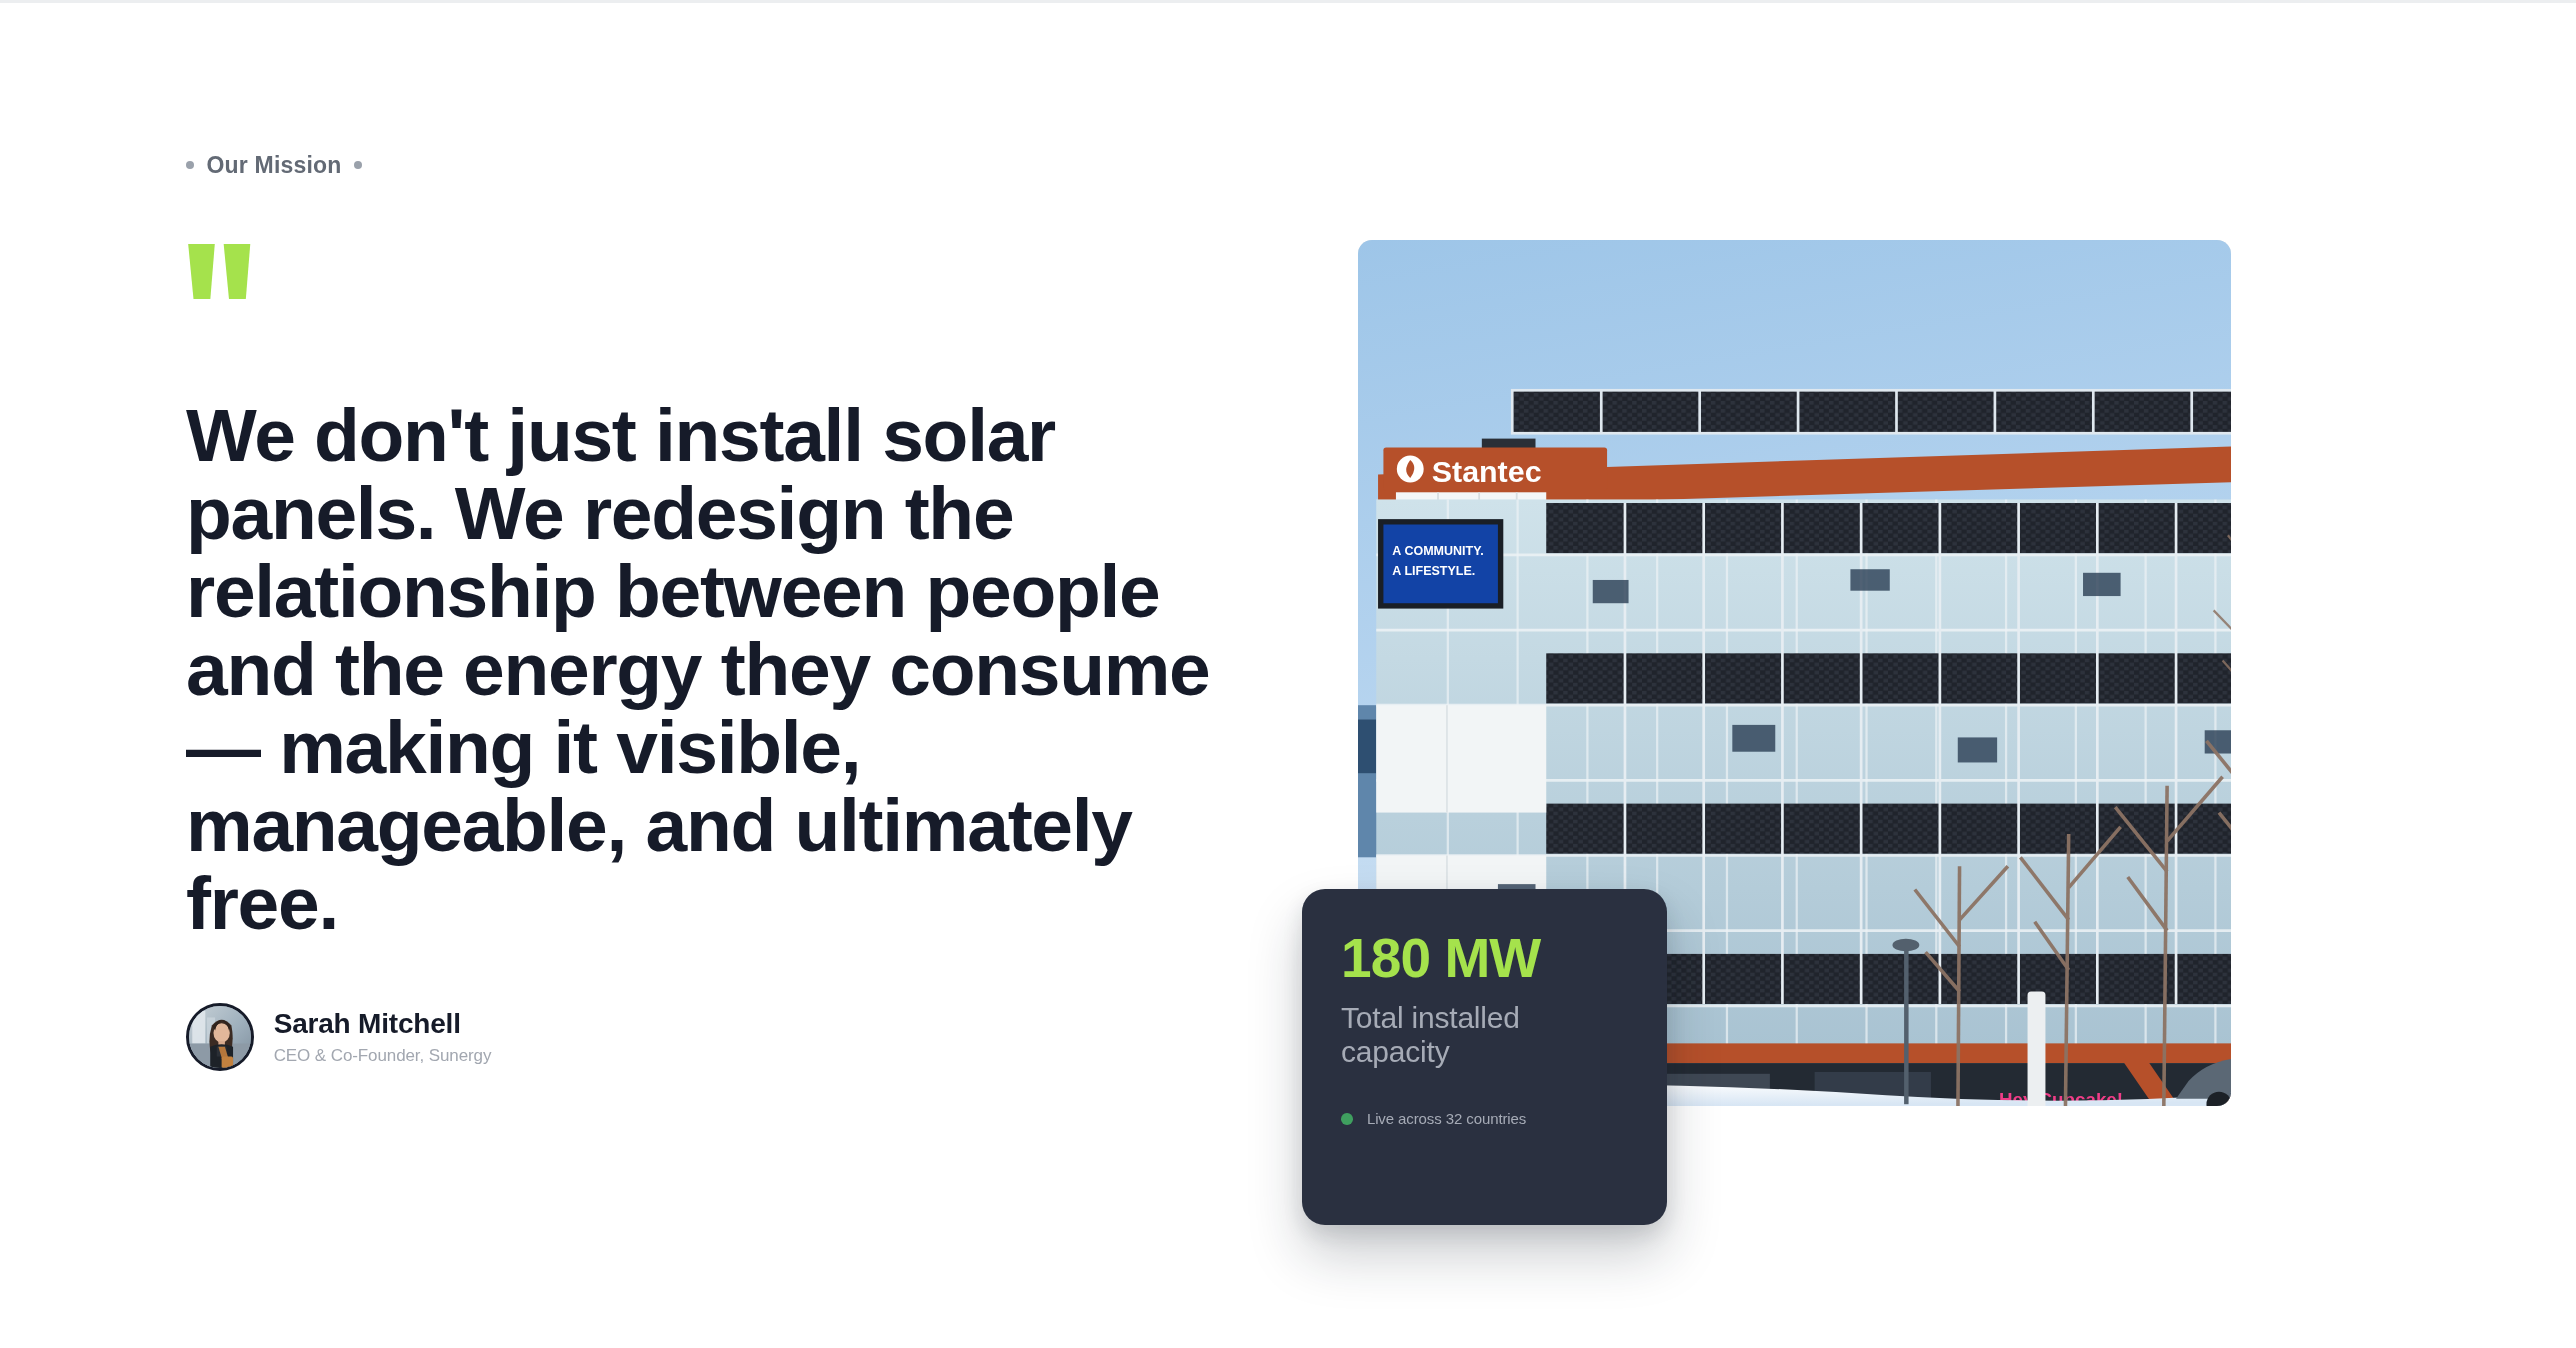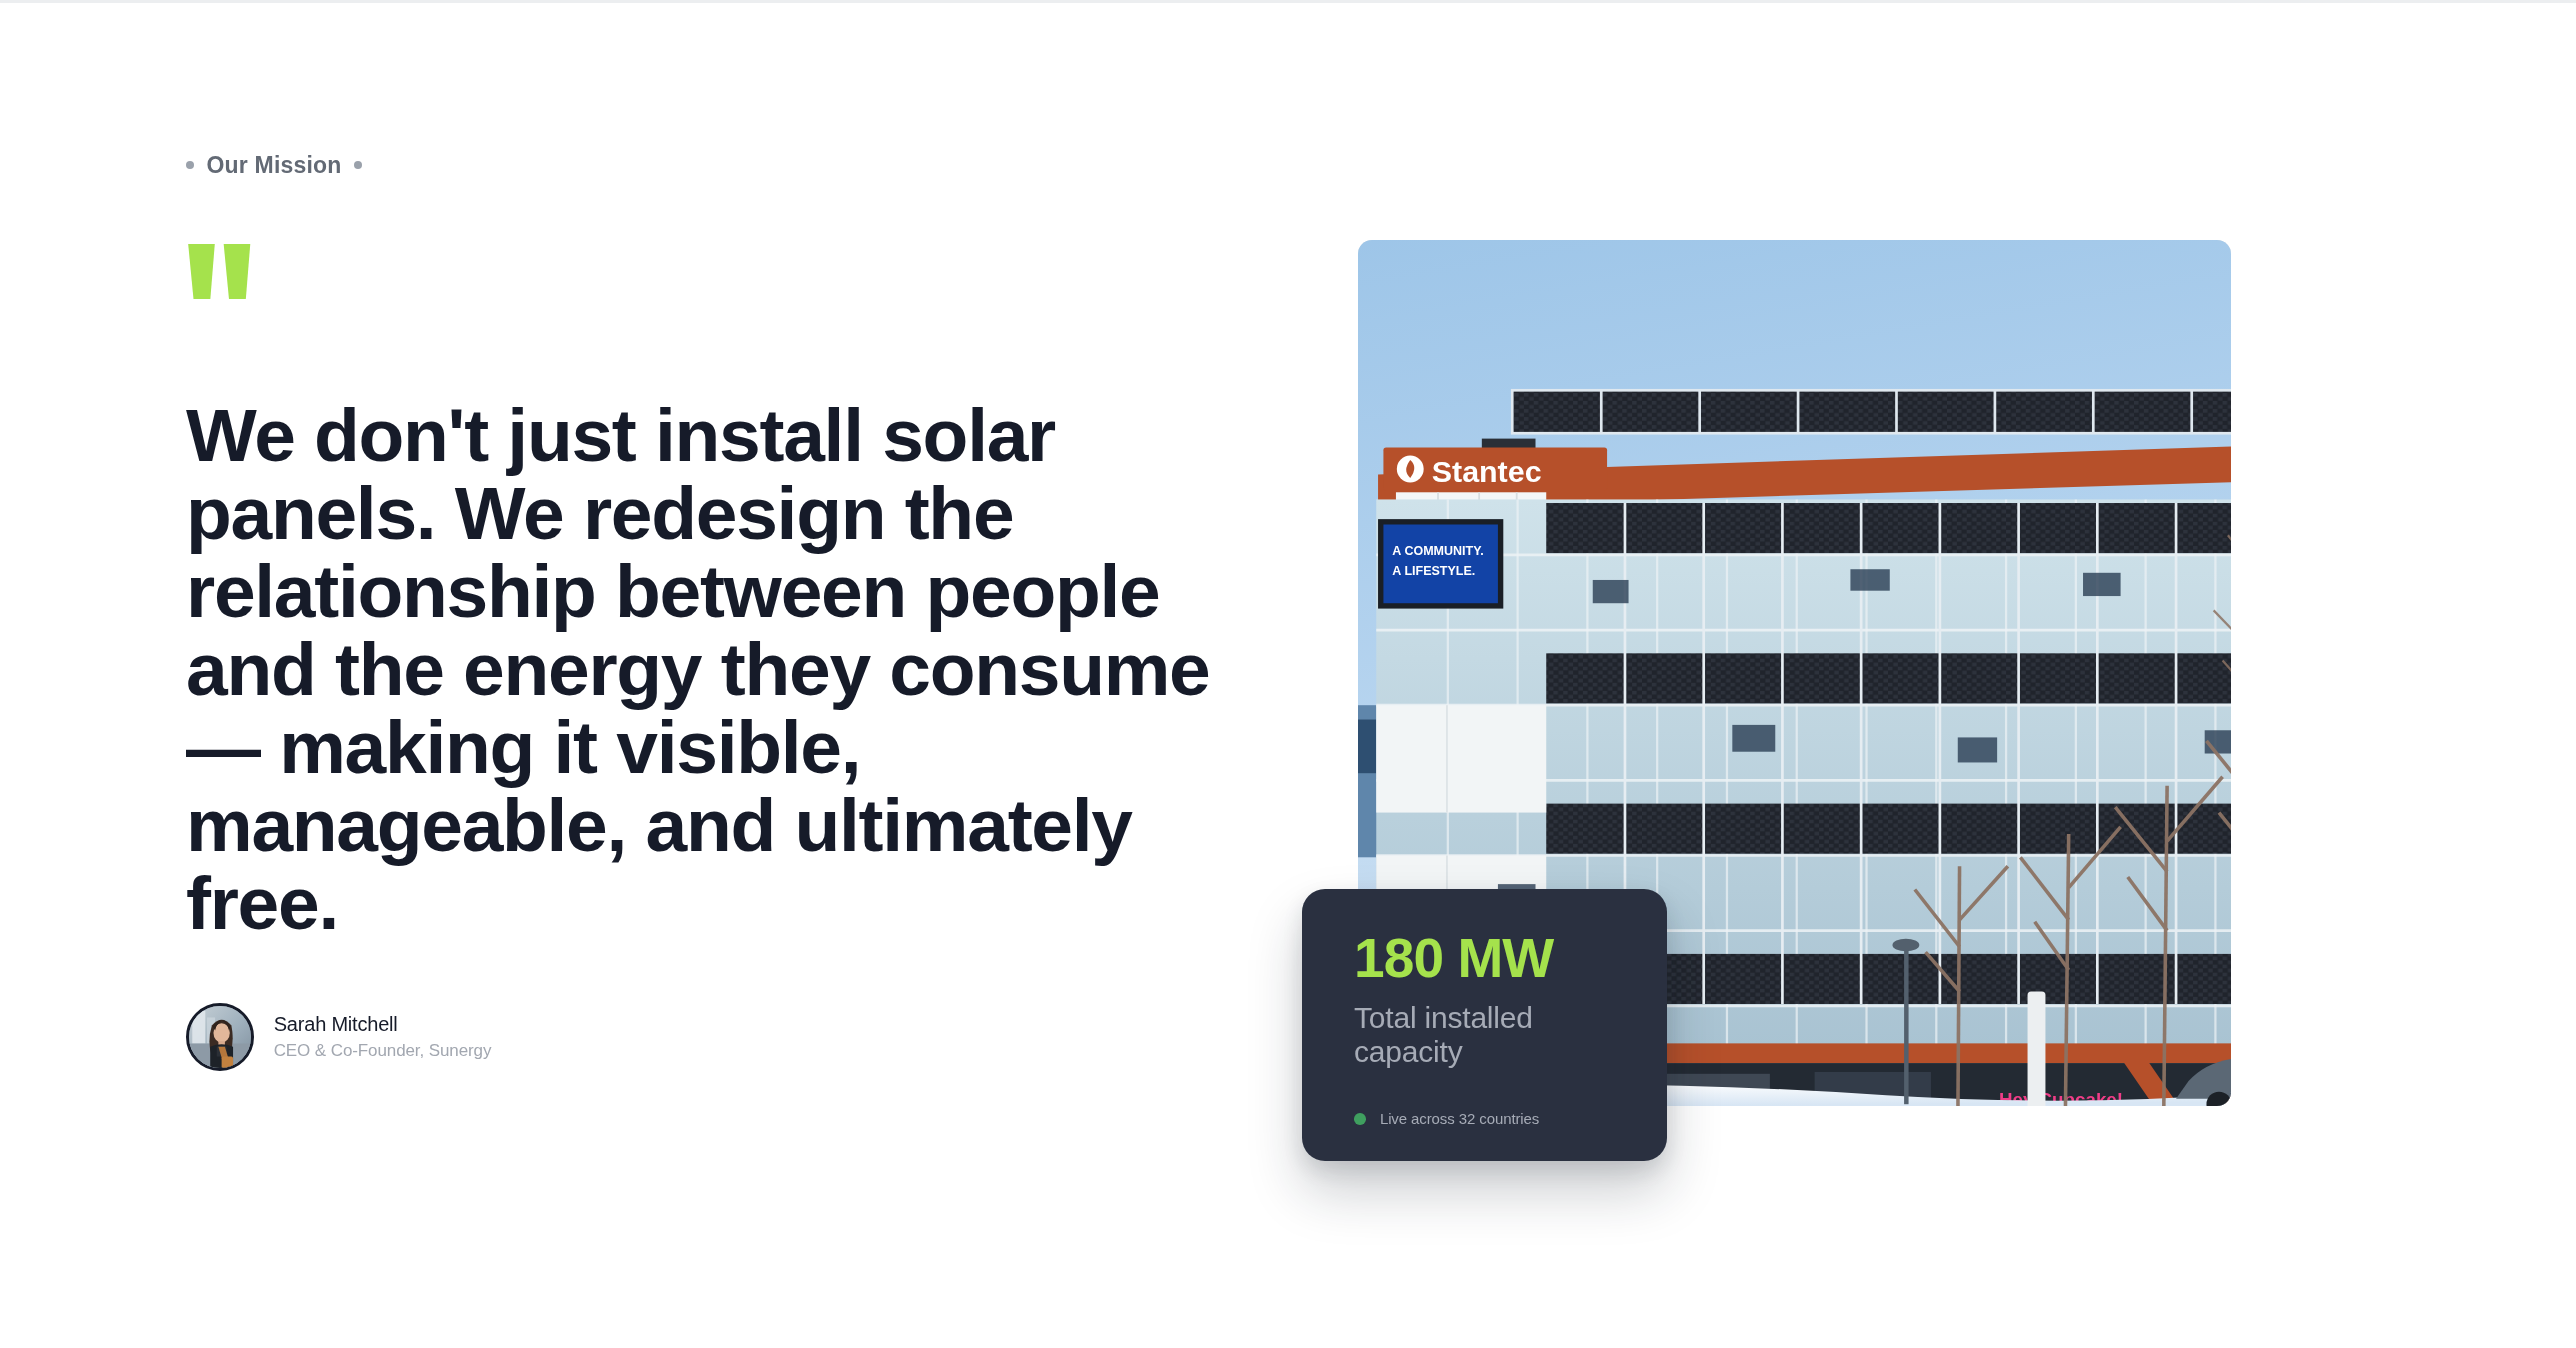--- a/index.html
+++ b/index.html
@@ -103,22 +103,22 @@
     border: 3.6px solid #161b29;
     overflow: hidden;
     flex: none;
     position: relative;
     background: #8d99a6;
   }
   .avatar svg { display: block; width: 100%; height: 100%; }
 
   .author-text { display: flex; flex-direction: column; gap: 5.4px; }
   .author-name {
-    font-size: 20px;
-    font-weight: 400;
+    font-size: 28px;
+    font-weight: 700;
     color: #161b29;
     letter-spacing: -0.2px;
   }
   .author-role {
     font-size: 17px;
     font-weight: 400;
     color: #a2a7b0;
     letter-spacing: -0.1px;
   }
 
@@ -134,24 +134,24 @@
     background: #e5e5e5;
   }
   .photo svg { display: block; width: 100%; height: 100%; }
 
   
   .stat-card {
     position: absolute;
     left: 1302px;
     top: 889px;
     width: 365px;
-    height: 272px;
+    height: 336px;
     background: #2a3040;
     border-radius: 23px;
-    padding: 41px 36px 36px 52px;
+    padding: 41px 36px 36px 39px;
     box-shadow: 0 30px 54px rgba(25,30,45,0.22), 0 9px 19.7px rgba(25,30,45,0.12);
   }
   .stat-value {
     font-size: 55px;
     line-height: 57px;
     font-weight: 700;
     color: #a5e24c;
     letter-spacing: -0.9px;
   }
   .stat-label {

